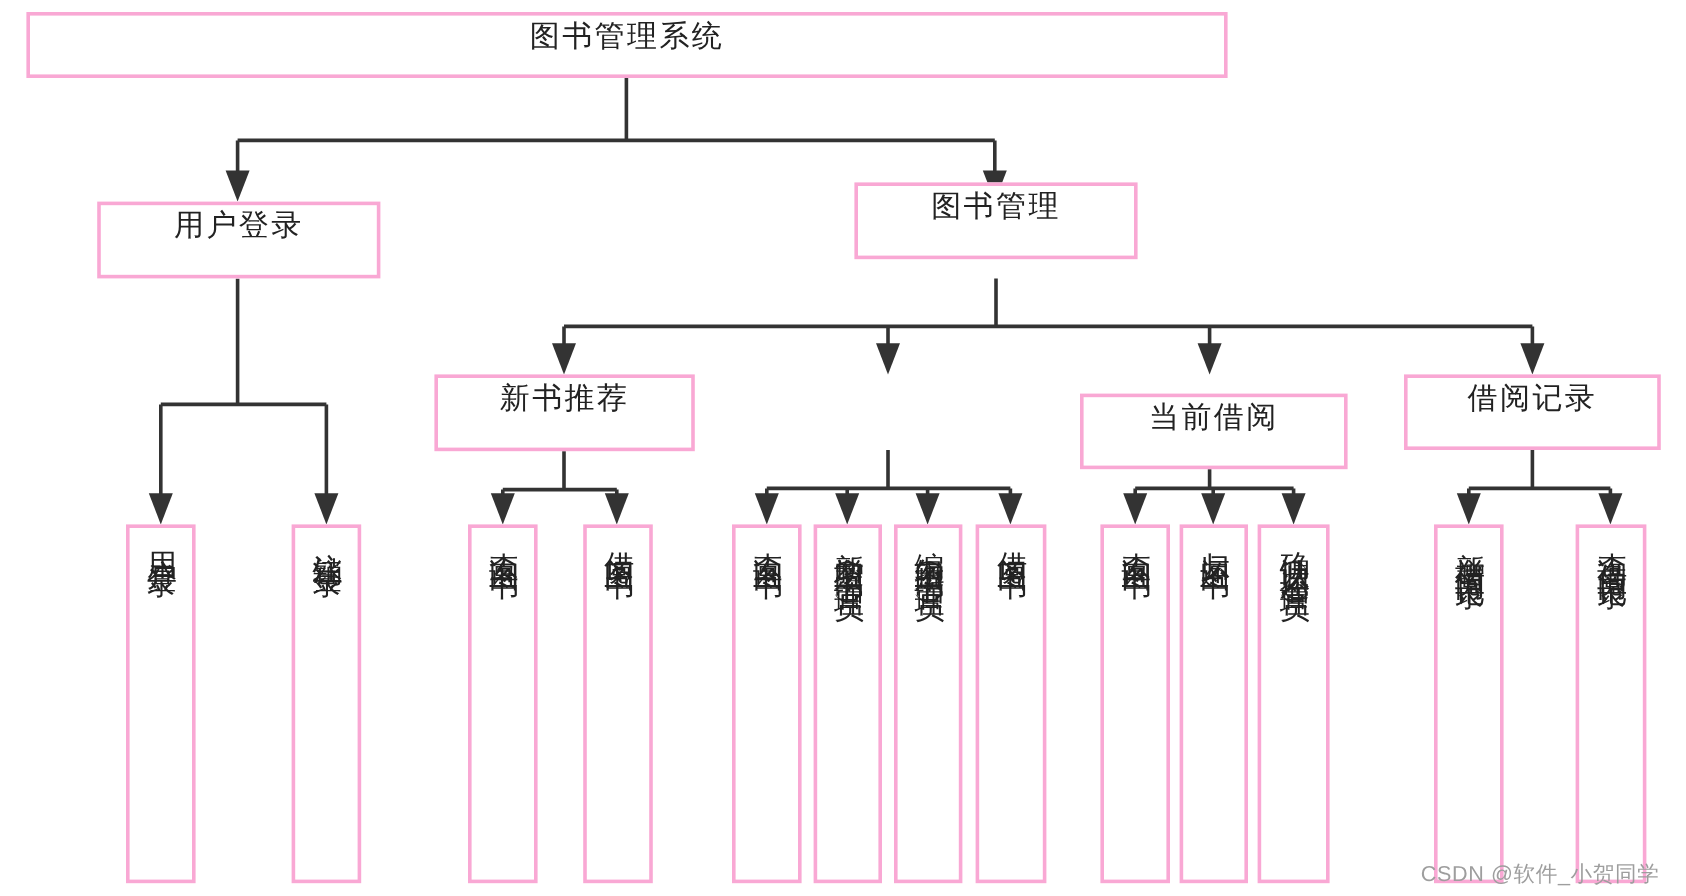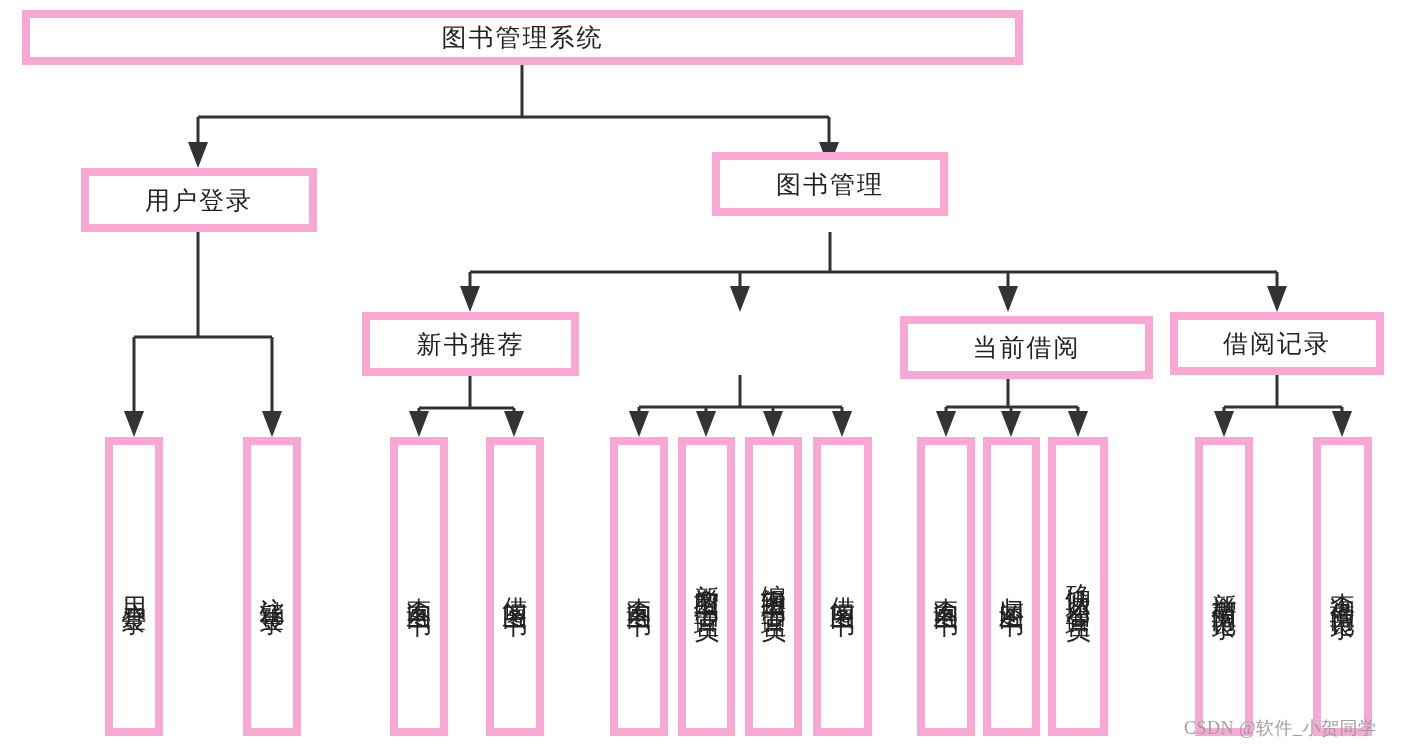--- a/index.html
+++ b/index.html
@@ -2,31 +2,31 @@
 <html><head>
 <meta charset="utf-8">
 <style>
   html,body{margin:0;padding:0;background:#fff;}
   .canvas{
     position:relative;width:1405px;height:747px;background:#fff;
     font-family:"Liberation Sans",sans-serif;overflow:hidden;
   }
   svg.lines{position:absolute;left:0;top:0;pointer-events:none;}
   .box{
-    position:absolute;background:#fff;border:8px solid #f9a8d4;box-sizing:border-box;
-    display:flex;align-items:center;justify-content:center;color:#222;z-index:2;
+    position:absolute;background:#fff;border:3px solid #f9a8d4;box-sizing:border-box;
+    display:flex;align-items:flex-start;justify-content:center;color:#222;z-index:2;
   }
   .hlabel{font-size:25px;letter-spacing:2px;white-space:nowrap;}
   .vlabel{
     writing-mode:vertical-rl;text-orientation:mixed;
     font-size:25px;letter-spacing:5px;line-height:1;white-space:nowrap;
   }
   .watermark{
     position:absolute;left:1184px;top:716px;font-size:18px;color:#9e9e9e;
-    white-space:nowrap;z-index:3;letter-spacing:0.5px;font-family:Liberation Serif, serif;
+    white-space:nowrap;z-index:3;letter-spacing:0.5px;
   }
 </style>
 </head>
 <body>
 
 <div class="canvas">
 
   <svg class="lines" width="1405" height="747" viewBox="0 0 1405 747">
     <g stroke="#333" stroke-width="3" fill="none">
       <g>
@@ -81,21 +81,21 @@
   <div class="box" style="left:81px;top:168px;width:236px;height:64px">
     <span class="hlabel">用户登录</span>
   </div>
   <div class="box" style="left:712px;top:152px;width:236px;height:64px">
     <span class="hlabel">图书管理</span>
   </div>
 
   <div class="box" style="left:362px;top:312px;width:217px;height:64px">
     <span class="hlabel">新书推荐</span>
   </div>
-  <div class="box" style="left:900px;top:316px;width:253px;height:63px">
+  <div class="box" style="left:900px;top:328px;width:223px;height:63px">
     <span class="hlabel">当前借阅</span>
   </div>
   <div class="box" style="left:1170px;top:312px;width:214px;height:63px">
     <span class="hlabel">借阅记录</span>
   </div>
 
   <div class="box" style="left:105px;top:437px;width:58px;height:299px">
     <span class="vlabel">用户登录</span>
   </div>
   <div class="box" style="left:243px;top:437px;width:58px;height:299px">

